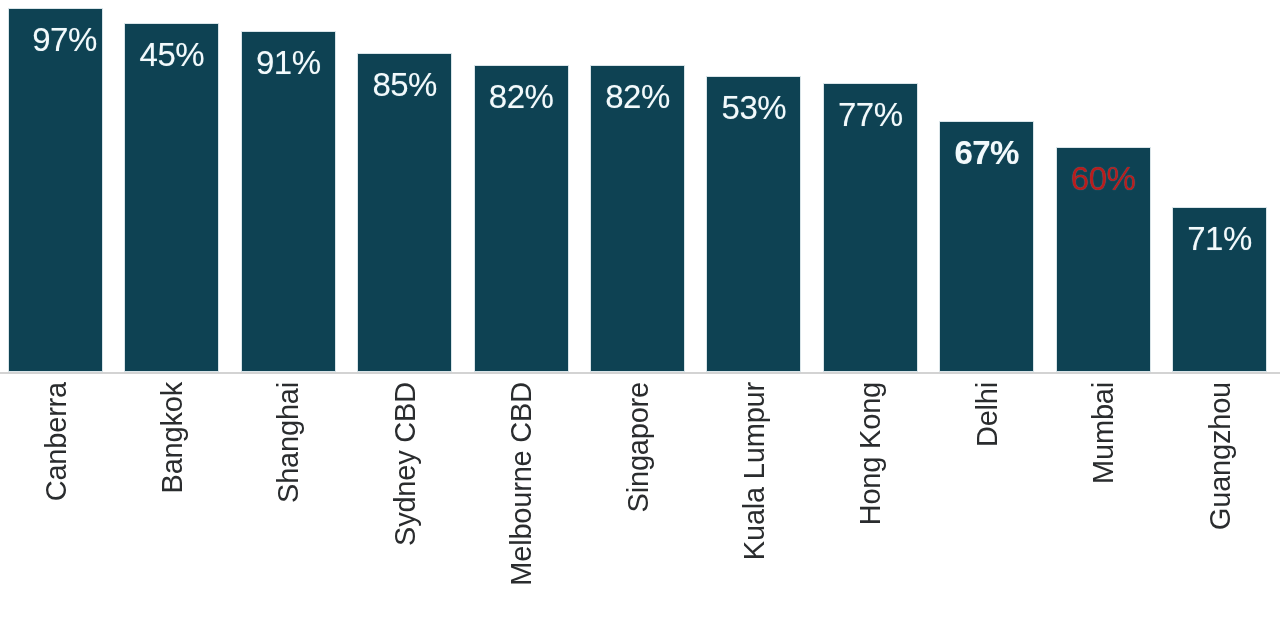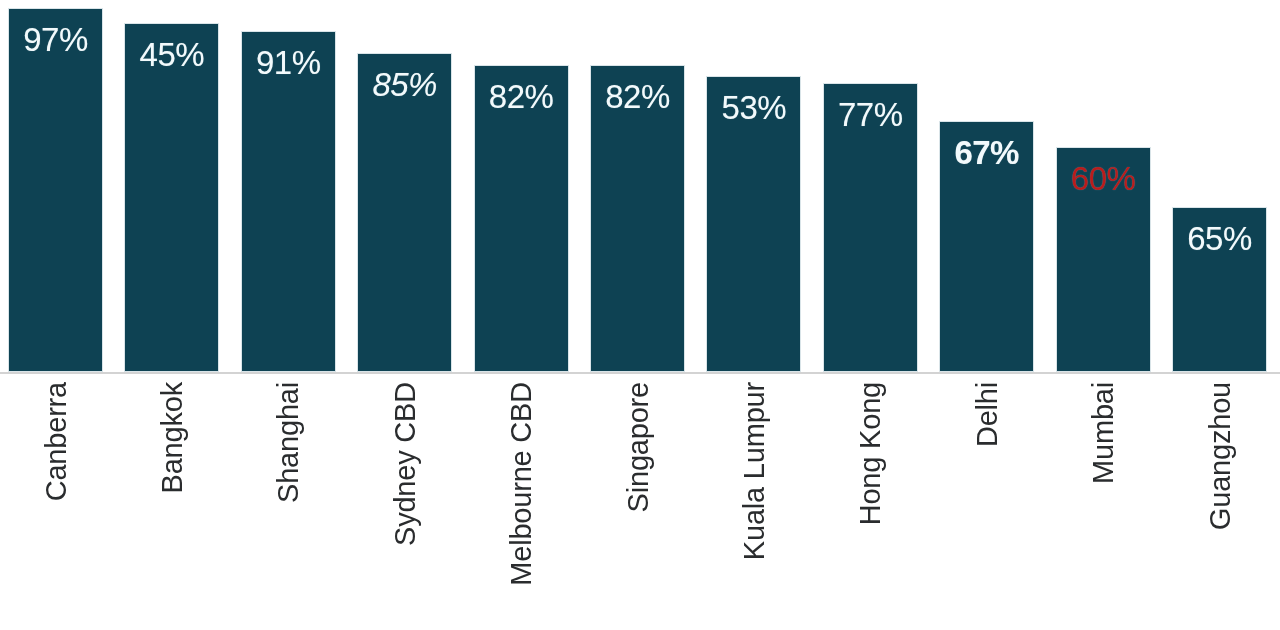--- a/index.html
+++ b/index.html
@@ -105,33 +105,33 @@
   }
 </style>
 </head>
 <body>
 
 <div id="chart-root" style="background: rgb(255, 255, 255);">
 
   <div id="plot-area">
       <div class="bar-group" style="left: 8px;">
         <div class="bar" title="Canberra 97%" style="height: 363.75px; background: rgb(14, 66, 83); border-color: rgb(217, 228, 232);"></div>
-        <div class="bar-label" style="color: rgb(242, 250, 252); bottom: 315.75px;">97%</div>
+        <div class="bar-label" style="color: rgb(242, 250, 252); bottom: 315.75px; padding-left: 9px;">97%</div>
       </div>
       <div class="bar-group" style="left: 124.4px;">
         <div class="bar" title="Bangkok 93%" style="height: 348.75px; background: rgb(14, 66, 83); border-color: rgb(217, 228, 232);"></div>
         <div class="bar-label" style="color: rgb(242, 250, 252); bottom: 300.75px;">45%</div>
       </div>
       <div class="bar-group" style="left: 240.8px;">
         <div class="bar" title="Shanghai 91%" style="height: 341.25px; background: rgb(14, 66, 83); border-color: rgb(217, 228, 232);"></div>
         <div class="bar-label" style="color: rgb(242, 250, 252); bottom: 293.25px; text-align: center;">91%</div>
       </div>
       <div class="bar-group" style="left: 357.2px;">
         <div class="bar" title="Sydney CBD 85%" style="height: 318.75px; background: rgb(14, 66, 83); border-color: rgb(217, 228, 232);"></div>
-        <div class="bar-label" style="color: rgb(242, 250, 252); bottom: 270.75px; font-style: italic;">85%</div>
+        <div class="bar-label" style="color: rgb(242, 250, 252); bottom: 270.75px;">85%</div>
       </div>
       <div class="bar-group" style="left: 473.6px;">
         <div class="bar" title="Melbourne CBD 82%" style="height: 307.5px; background: rgb(14, 66, 83); border-color: rgb(217, 228, 232);"></div>
         <div class="bar-label" style="color: rgb(242, 250, 252); bottom: 259.5px;">82%</div>
       </div>
       <div class="bar-group" style="left: 590px;">
         <div class="bar" title="Singapore 82%" style="height: 307.5px; background: rgb(14, 66, 83); border-color: rgb(217, 228, 232);"></div>
         <div class="bar-label" style="color: rgb(242, 250, 252); bottom: 259.5px;">82%</div>
       </div>
       <div class="bar-group" style="left: 706.4px;">
@@ -145,21 +145,21 @@
       <div class="bar-group" style="left: 939.2px;">
         <div class="bar" title="Delhi 67%" style="height: 251.25px; background: rgb(14, 66, 83); border-color: rgb(217, 228, 232);"></div>
         <div class="bar-label" style="color: rgb(242, 250, 252); bottom: 203.25px; font-weight: bold;">67%</div>
       </div>
       <div class="bar-group" style="left: 1055.6px;">
         <div class="bar" title="Mumbai 60%" style="height: 225px; background: rgb(14, 66, 83); border-color: rgb(217, 228, 232);"></div>
         <div class="bar-label" style="color: #b91c1c; bottom: 177px;">60%</div>
       </div>
       <div class="bar-group" style="left: 1172px;">
         <div class="bar" title="Guangzhou 44%" style="height: 165px; background: rgb(14, 66, 83); border-color: rgb(217, 228, 232);"></div>
-        <div class="bar-label" style="color: rgb(242, 250, 252); bottom: 117px;">65%</div>
+        <div class="bar-label" style="color: rgb(242, 250, 252); bottom: 117px;">71%</div>
       </div>
     </div>
 
   <div id="axis-line" style="background: rgb(211, 211, 211);"></div>
 
   <div id="category-axis">
       <div class="cat-slot" style="left: 8px;">
         <div class="cat-label" style="color: rgb(42, 44, 46);">Canberra</div>
       </div>
       <div class="cat-slot" style="left: 124.4px;">

